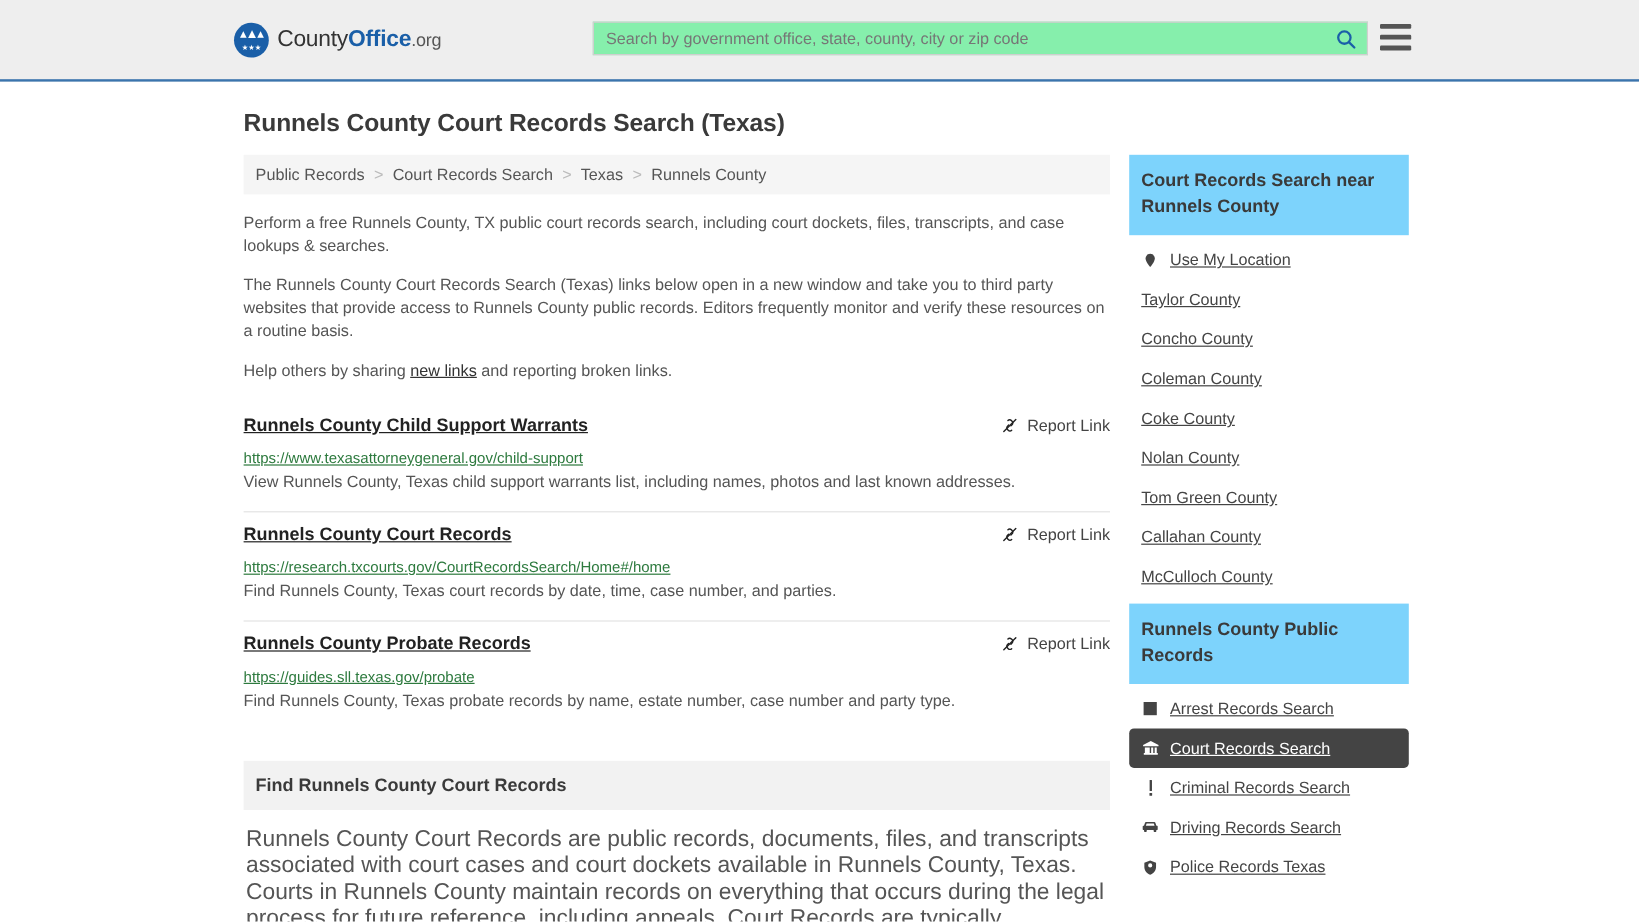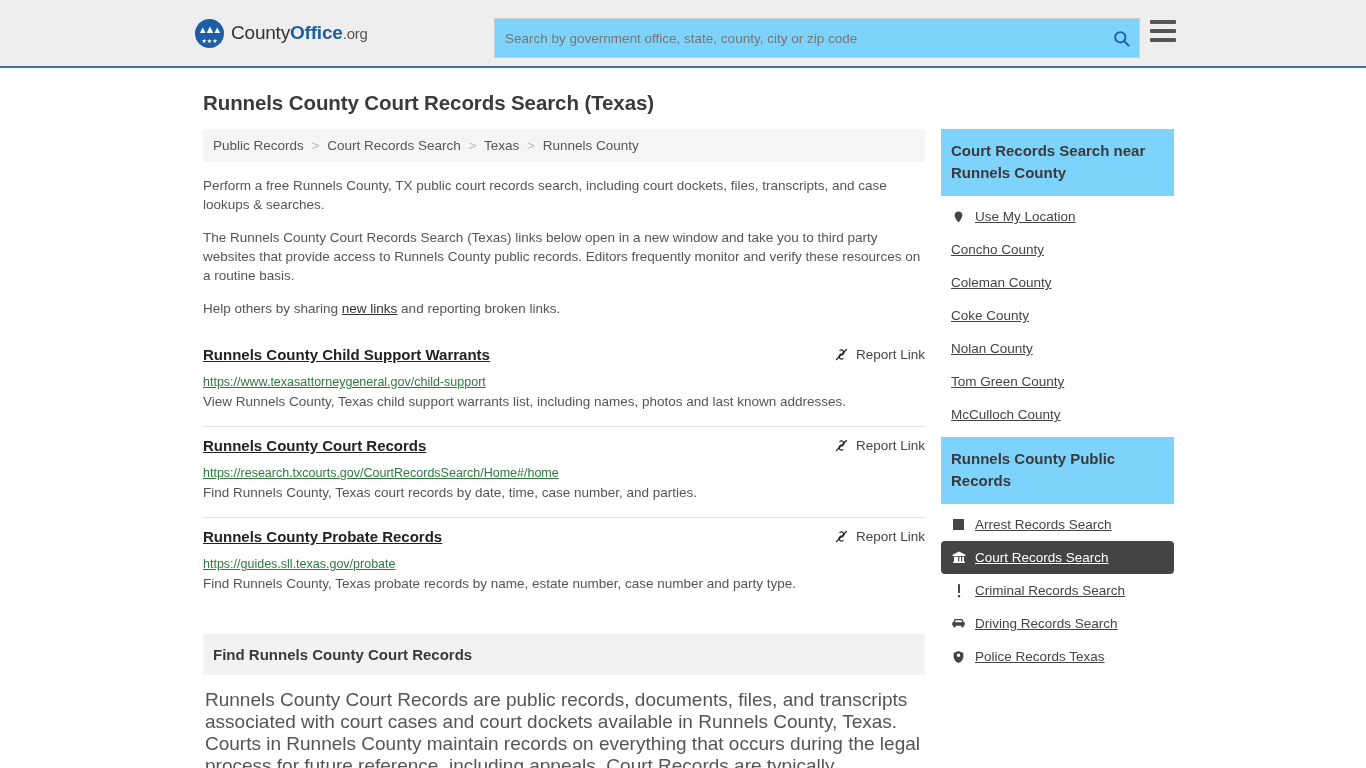--- a/index.html
+++ b/index.html
@@ -62,22 +62,22 @@
     white-space: nowrap;
   }
   .logo-text .b { color: #1a5fa8; font-weight: bold; }
   .logo-text .org { font-size: 15px; color: #555555; }
 
   .search-wrap {
     position: absolute;
     left: 494px;
     top: 18px;
     width: 646px;
-    height: 40px;
-    background: #7dd3fc;
+    height: 28px;
+    background: #86efac;
     border: 1px solid #cfcfcf;
     display: flex;
     align-items: center;
   }
   .search-input {
     flex: 1 1 auto;
     border: none;
     outline: none;
     height: 100%;
     padding: 0 10px;
@@ -374,33 +374,39 @@
           <div class="side-item">
             <span class="ico">
               <svg width="11" height="14" viewBox="0 0 24 24" fill="#444444">
                 <path d="M12 0C7.3 0 3.6 3.7 3.6 8.4c0 6.3 8.4 15.6 8.4 15.6s8.4-9.3 8.4-15.6C20.4 3.7 16.7 0 12 0z"></path>
               </svg>
             </span>
             <a href="#">Use My Location</a>
           </div>
 
           <div class="side-item">
+            <a href="#">Taylor County</a>
+          </div>
+          <div class="side-item">
             <a href="#">Concho County</a>
           </div>
           <div class="side-item">
             <a href="#">Coleman County</a>
           </div>
           <div class="side-item">
             <a href="#">Coke County</a>
           </div>
           <div class="side-item">
             <a href="#">Nolan County</a>
           </div>
           <div class="side-item">
             <a href="#">Tom Green County</a>
+          </div>
+          <div class="side-item">
+            <a href="#">Callahan County</a>
           </div>
           <div class="side-item">
             <a href="#">McCulloch County</a>
           </div>
         </div>
       </div>
 
       <div class="side-panel">
         <div class="side-head">Runnels County Public Records</div>
         <div class="side-list">

